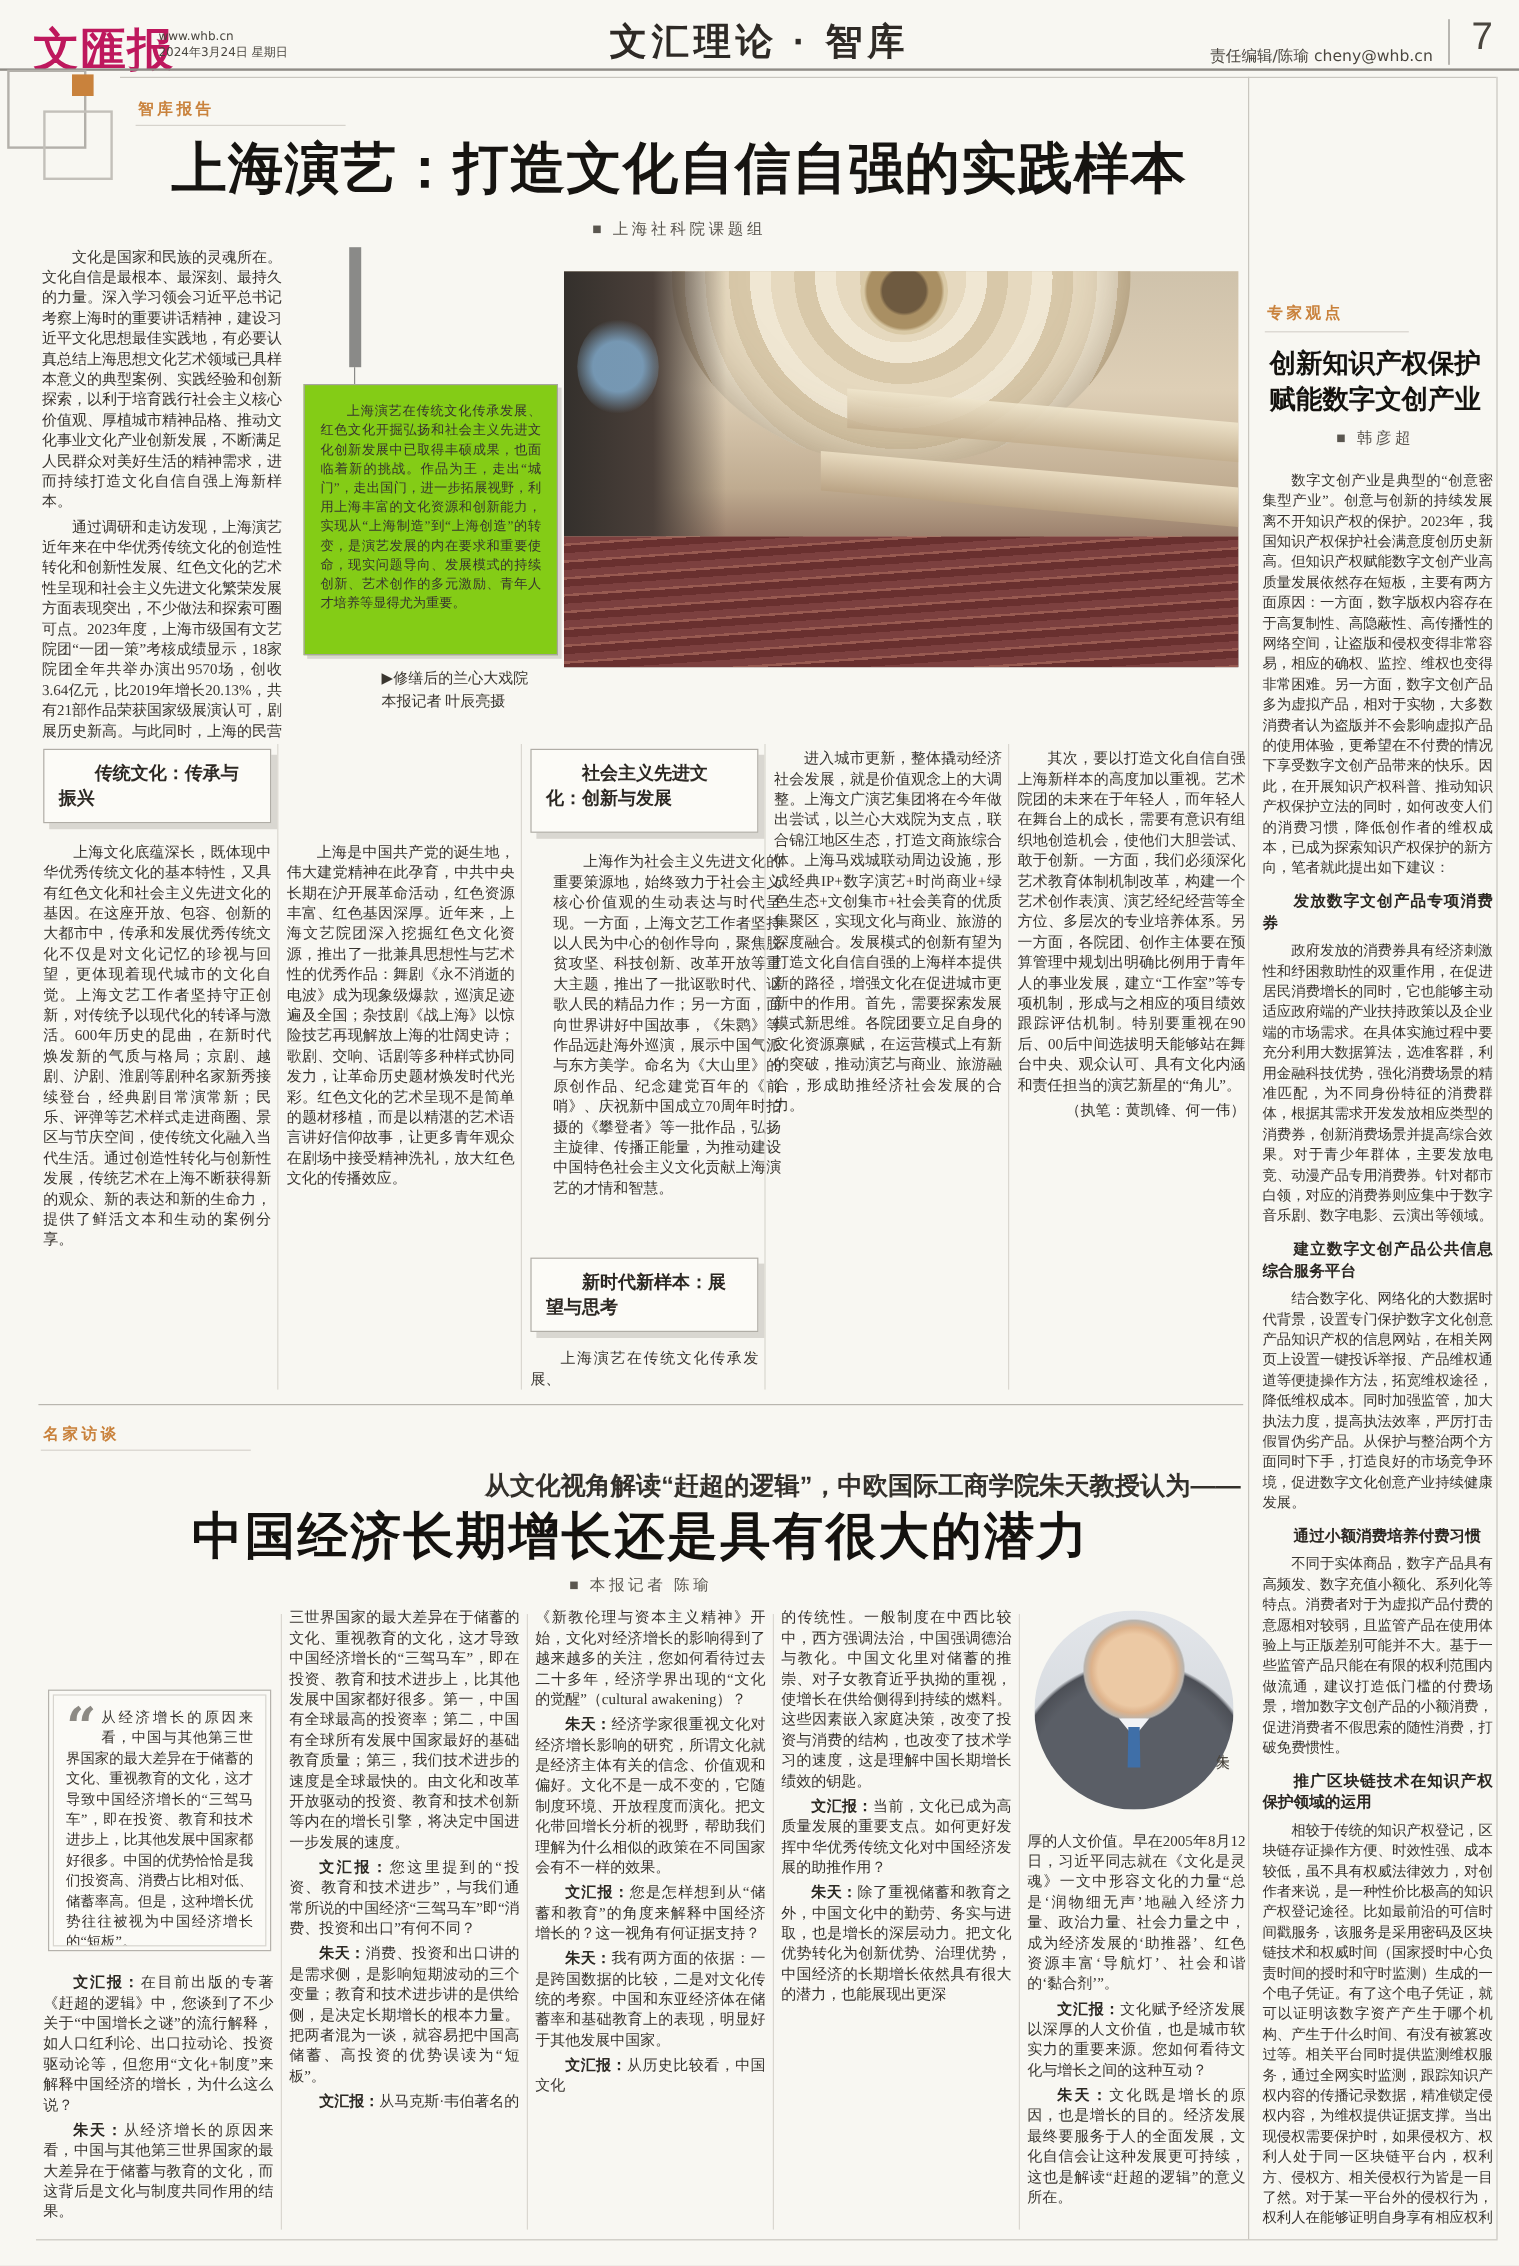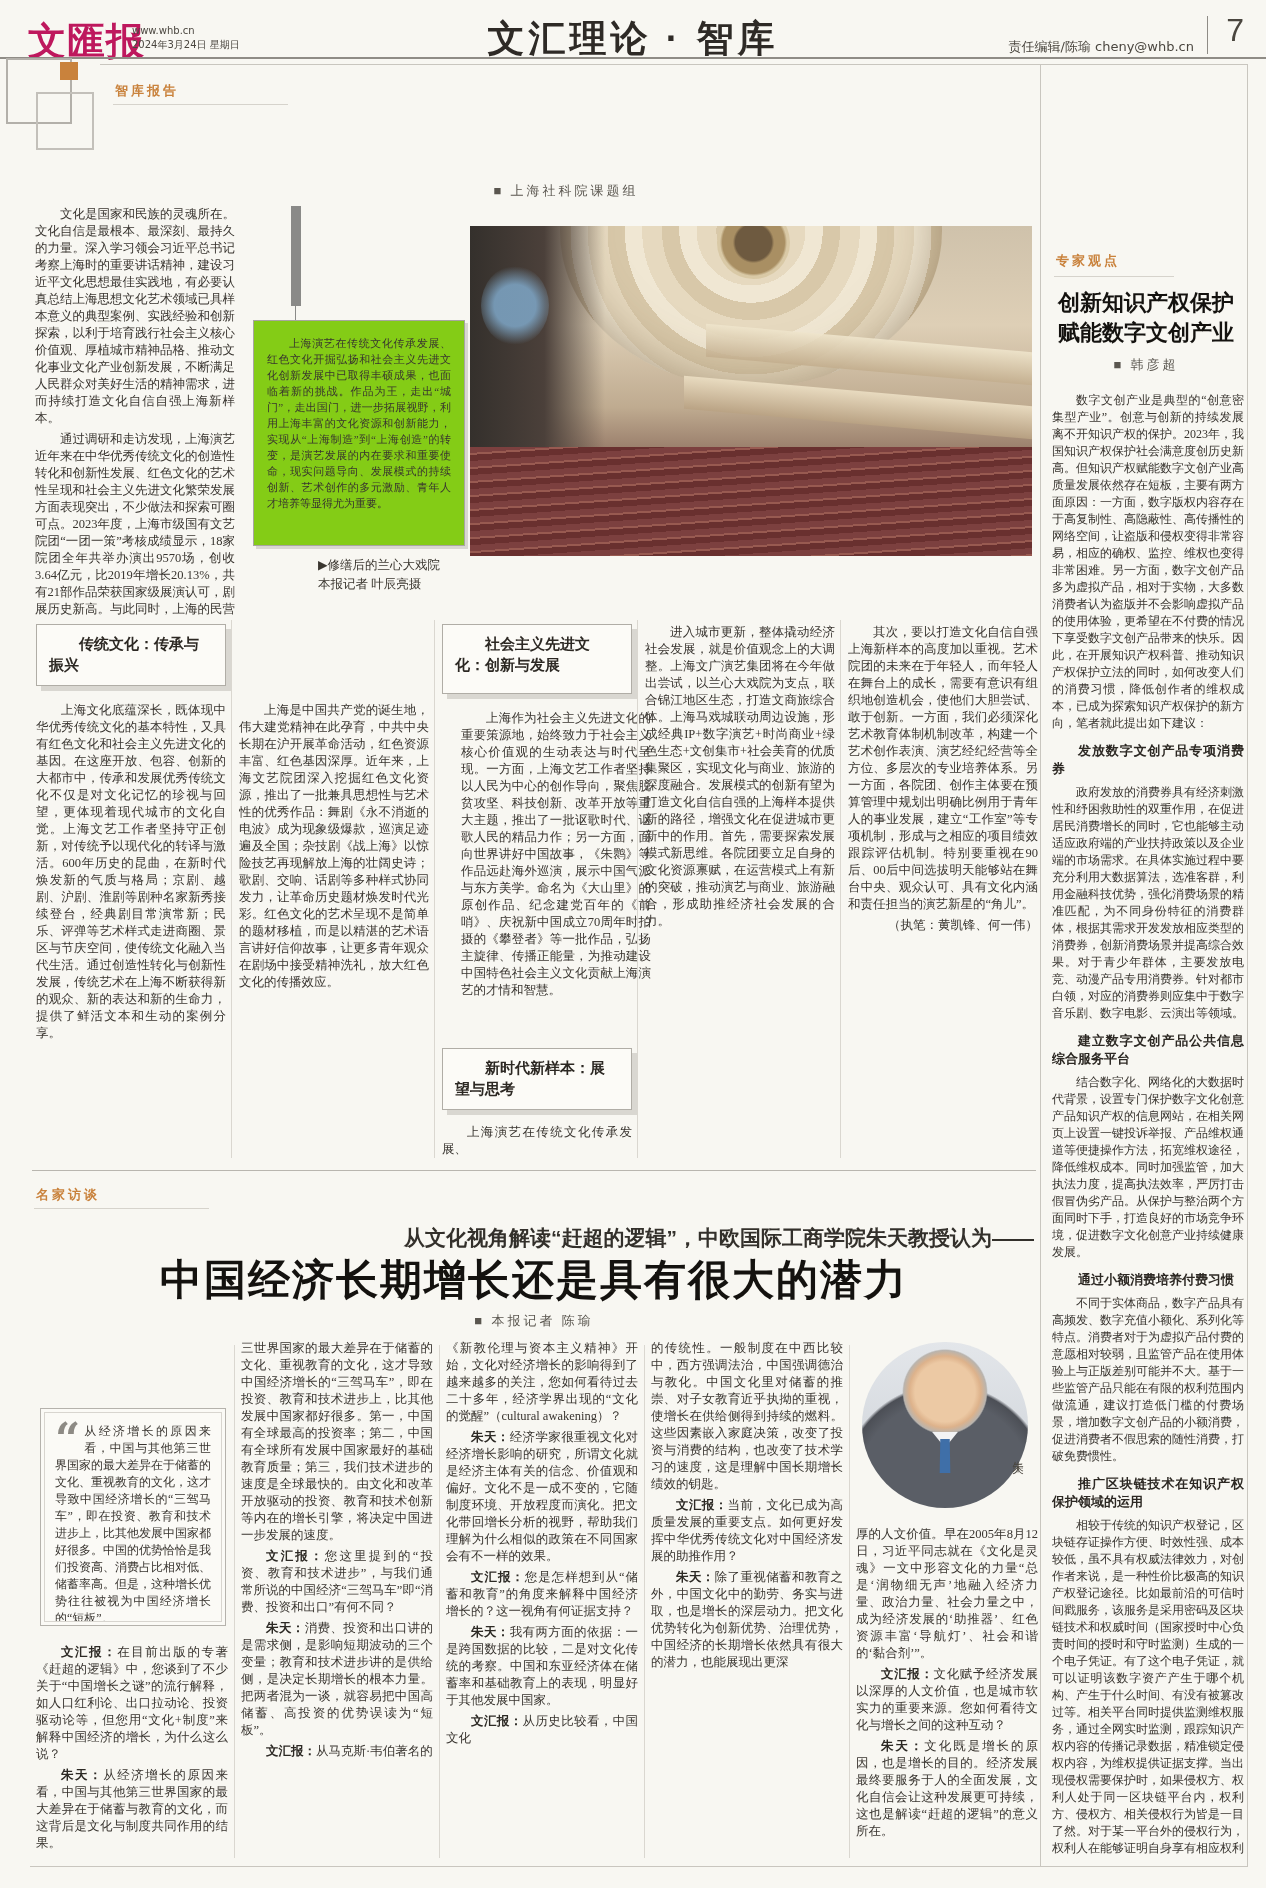--- a/index.html
+++ b/index.html
@@ -3,21 +3,21 @@
 <meta charset="utf-8">
 <style>
   html,body{margin:0;padding:0;background:#e9e7e2;}
   .page{position:relative;width:1266px;height:1888px;margin:0 auto;background:#f8f7f2;
         font-family:"Liberation Serif","DejaVu Serif",serif;color:#38342f;overflow:hidden;}
   
   .masthead{position:absolute;left:28px;top:16px;font-size:38px;font-weight:900;color:#be185d;
             font-family:"DejaVu Serif",serif;letter-spacing:1px;}
   .sitedate{position:absolute;left:132px;top:24px;font-size:10px;line-height:14px;color:#4a463f;
             font-family:"DejaVu Sans",sans-serif;}
-  .section-title{position:absolute;left:433px;top:14px;width:400px;text-align:center;font-size:37px;
+  .section-title{position:absolute;left:433px;top:14px;width:400px;text-align:center;font-size:31px;
             font-weight:700;color:#2e2a26;letter-spacing:4px;font-family:"Liberation Sans",sans-serif;}
   .editor{position:absolute;right:72px;top:38px;font-size:13px;color:#4a463f;font-family:"DejaVu Sans",sans-serif;}
   .pagerule{position:absolute;right:58px;top:16px;width:1px;height:38px;background:#8f8c86;}
   .pageno{position:absolute;right:22px;top:12px;font-size:32px;color:#4a463f;font-family:"Liberation Sans",sans-serif;}
   .header-rule{position:absolute;left:0;top:57px;width:1266px;height:2px;background:#8f8c86;}
   .frame-top{position:absolute;left:100px;top:64px;width:1147px;height:1px;background:#c9c6bf;}
   .frame-right{position:absolute;left:1247px;top:64px;width:1px;height:1802px;background:#c9c6bf;}
   .frame-bottom{position:absolute;left:30px;top:1866px;width:1218px;height:1px;background:#c9c6bf;}
   .sb-rule{position:absolute;left:1040px;top:64px;width:1px;height:1802px;background:#c9c6bf;}
   
@@ -118,20 +118,21 @@
   <div class="frame-top"></div>
   <div class="frame-right"></div>
   <div class="frame-bottom"></div>
   <div class="sb-rule"></div>
   <div class="sqA"></div>
   <div class="sqB"></div>
   <div class="sqO"></div>
 
   <div class="tag" style="left:115px;top:82px;">智库报告</div>
   <div class="tagrule" style="left:113px;top:104px;width:175px;"></div>
+  <h1 class="a1-headline" style="margin:0;">上海演艺：打造文化自信自强的实践样本</h1>
   <div class="a1-byline byline">■ 上海社科院课题组</div>
 
   <div class="coltext a1-col1">
     <p>文化是国家和民族的灵魂所在。文化自信是最根本、最深刻、最持久的力量。深入学习领会习近平总书记考察上海时的重要讲话精神，建设习近平文化思想最佳实践地，有必要认真总结上海思想文化艺术领域已具样本意义的典型案例、实践经验和创新探索，以利于培育践行社会主义核心价值观、厚植城市精神品格、推动文化事业文化产业创新发展，不断满足人民群众对美好生活的精神需求，进而持续打造文化自信自强上海新样本。</p>
     <p>通过调研和走访发现，上海演艺近年来在中华优秀传统文化的创造性转化和创新性发展、红色文化的艺术性呈现和社会主义先进文化繁荣发展方面表现突出，不少做法和探索可圈可点。2023年度，上海市级国有文艺院团“一团一策”考核成绩显示，18家院团全年共举办演出9570场，创收3.64亿元，比2019年增长20.13%，共有21部作品荣获国家级展演认可，剧展历史新高。与此同时，上海的民营文艺院团也凭借其创新活力和灵活运作，成为上海演艺大世界的一支重要力量。</p>
   </div>
 
   <div class="a1-bracket"></div>
   <div class="a1-bracket-line"></div>
   <div class="a1-quotebox">

